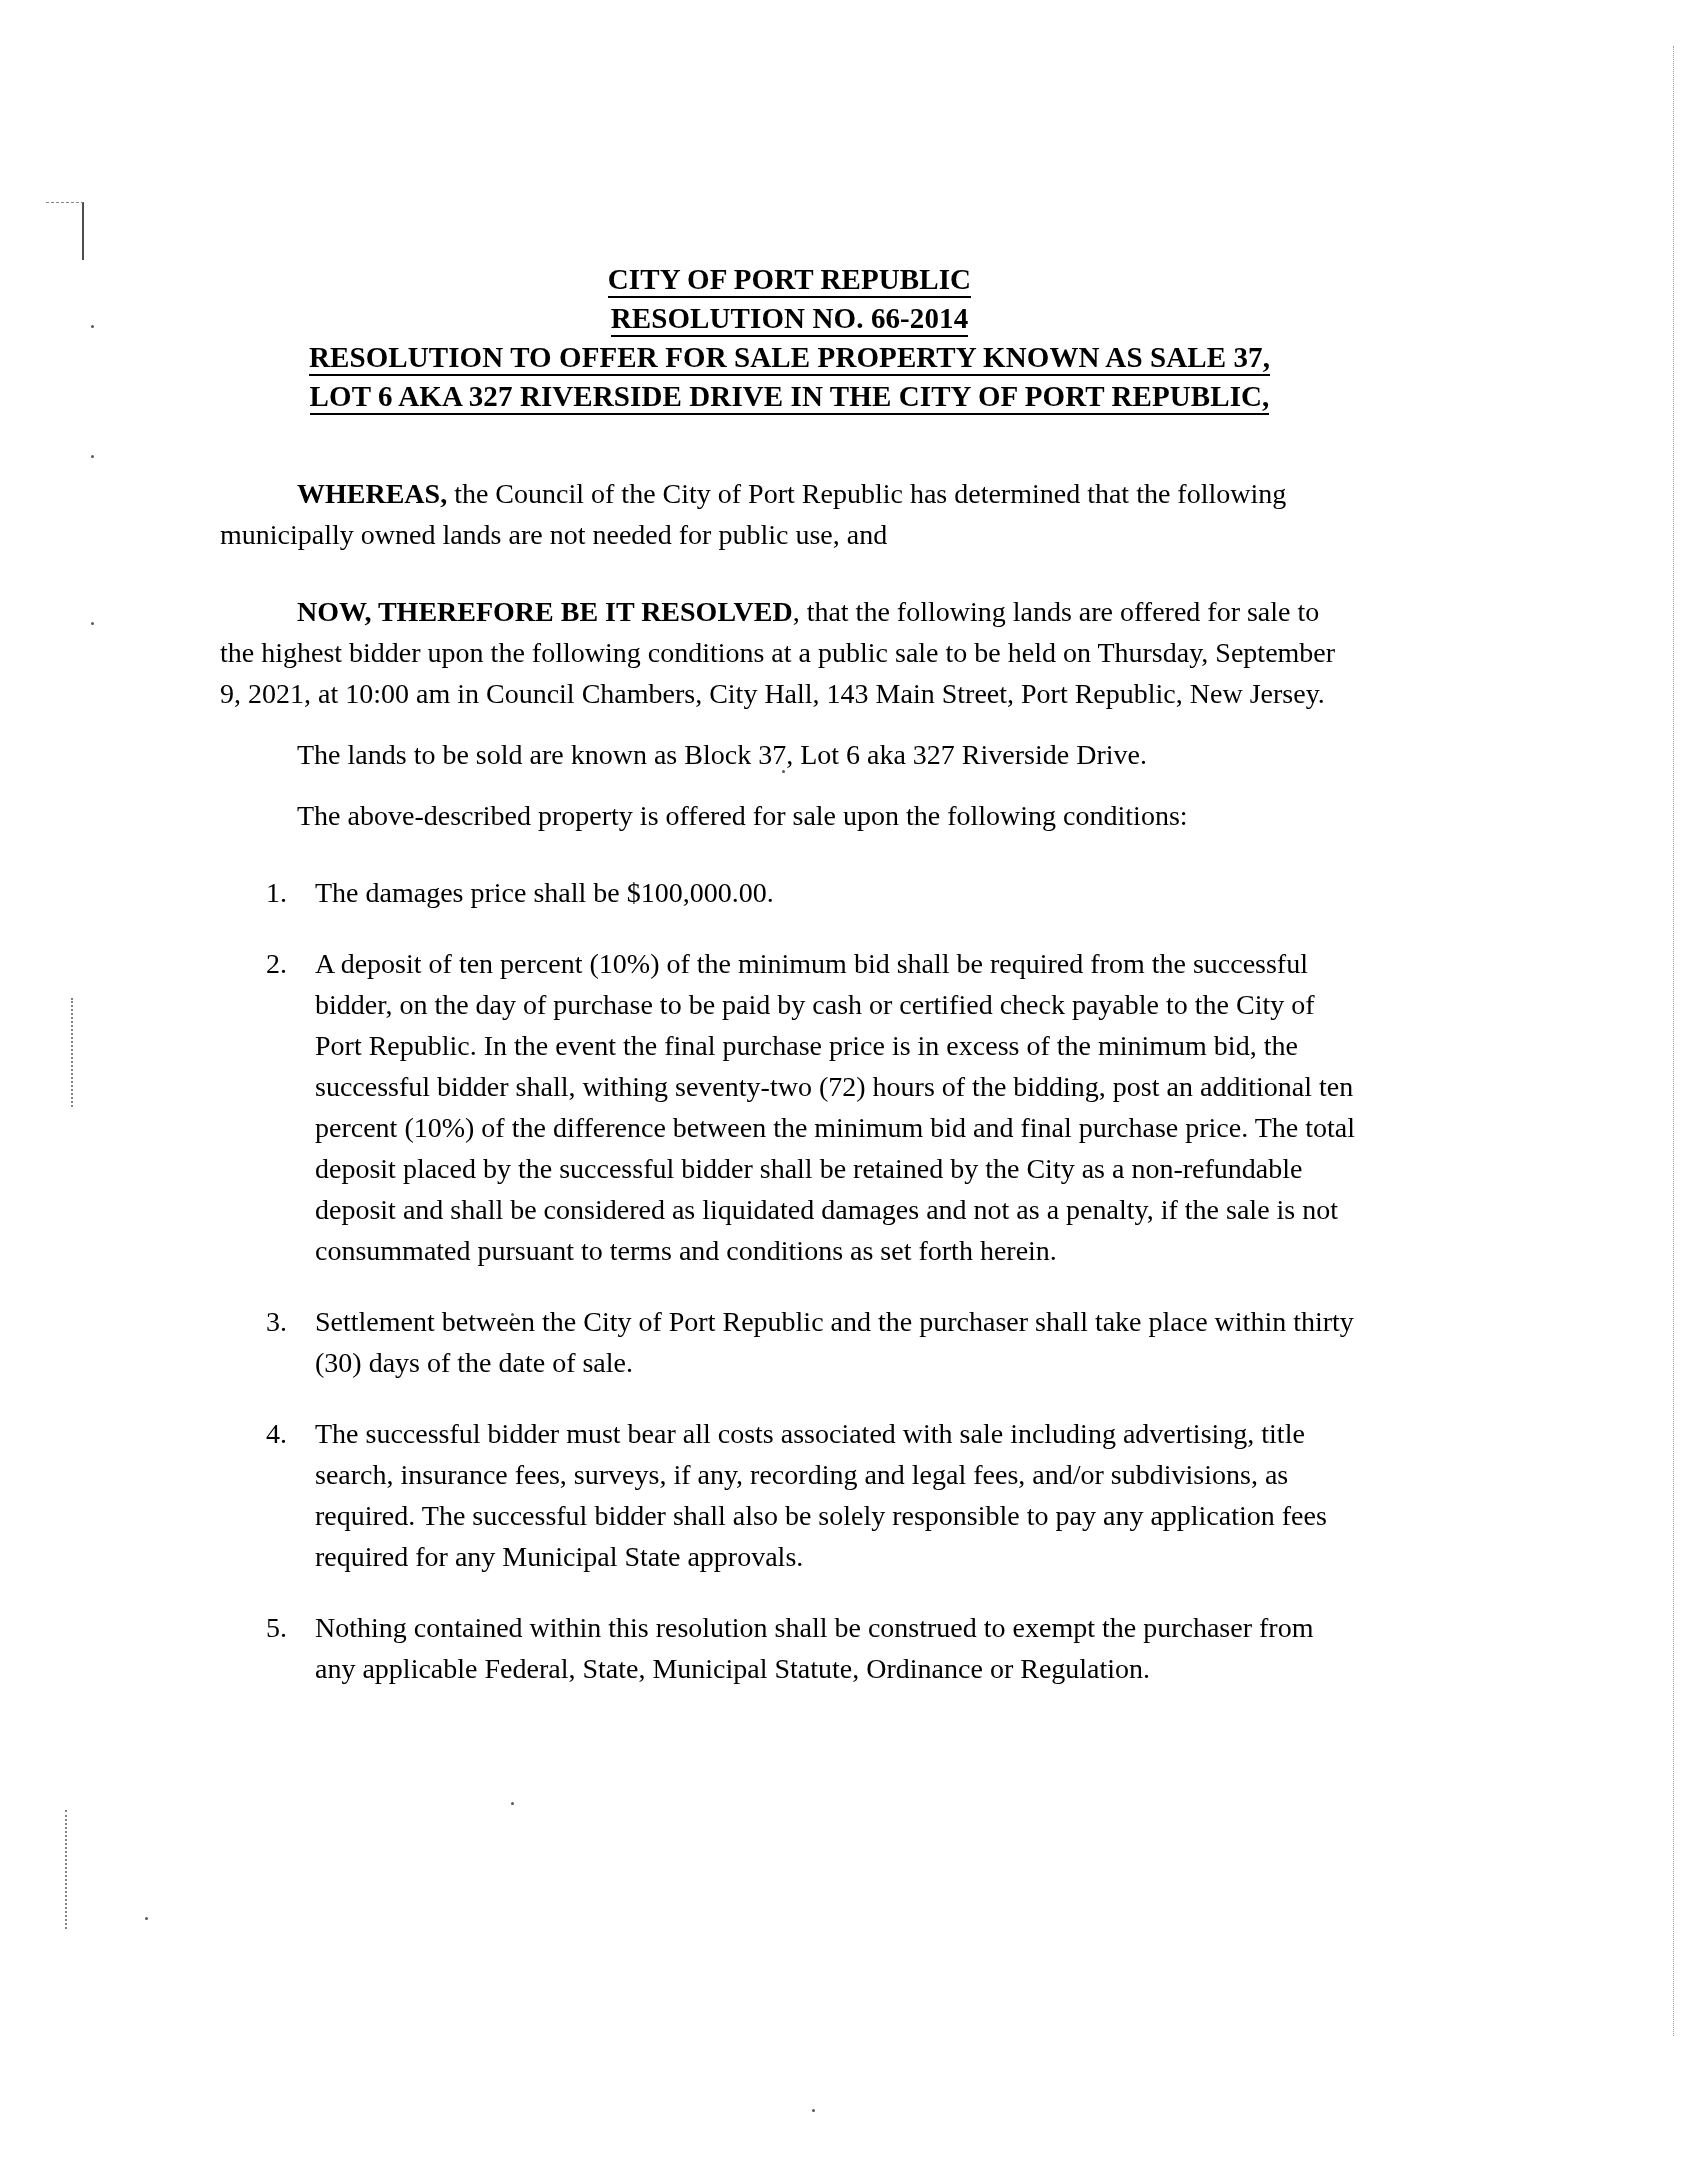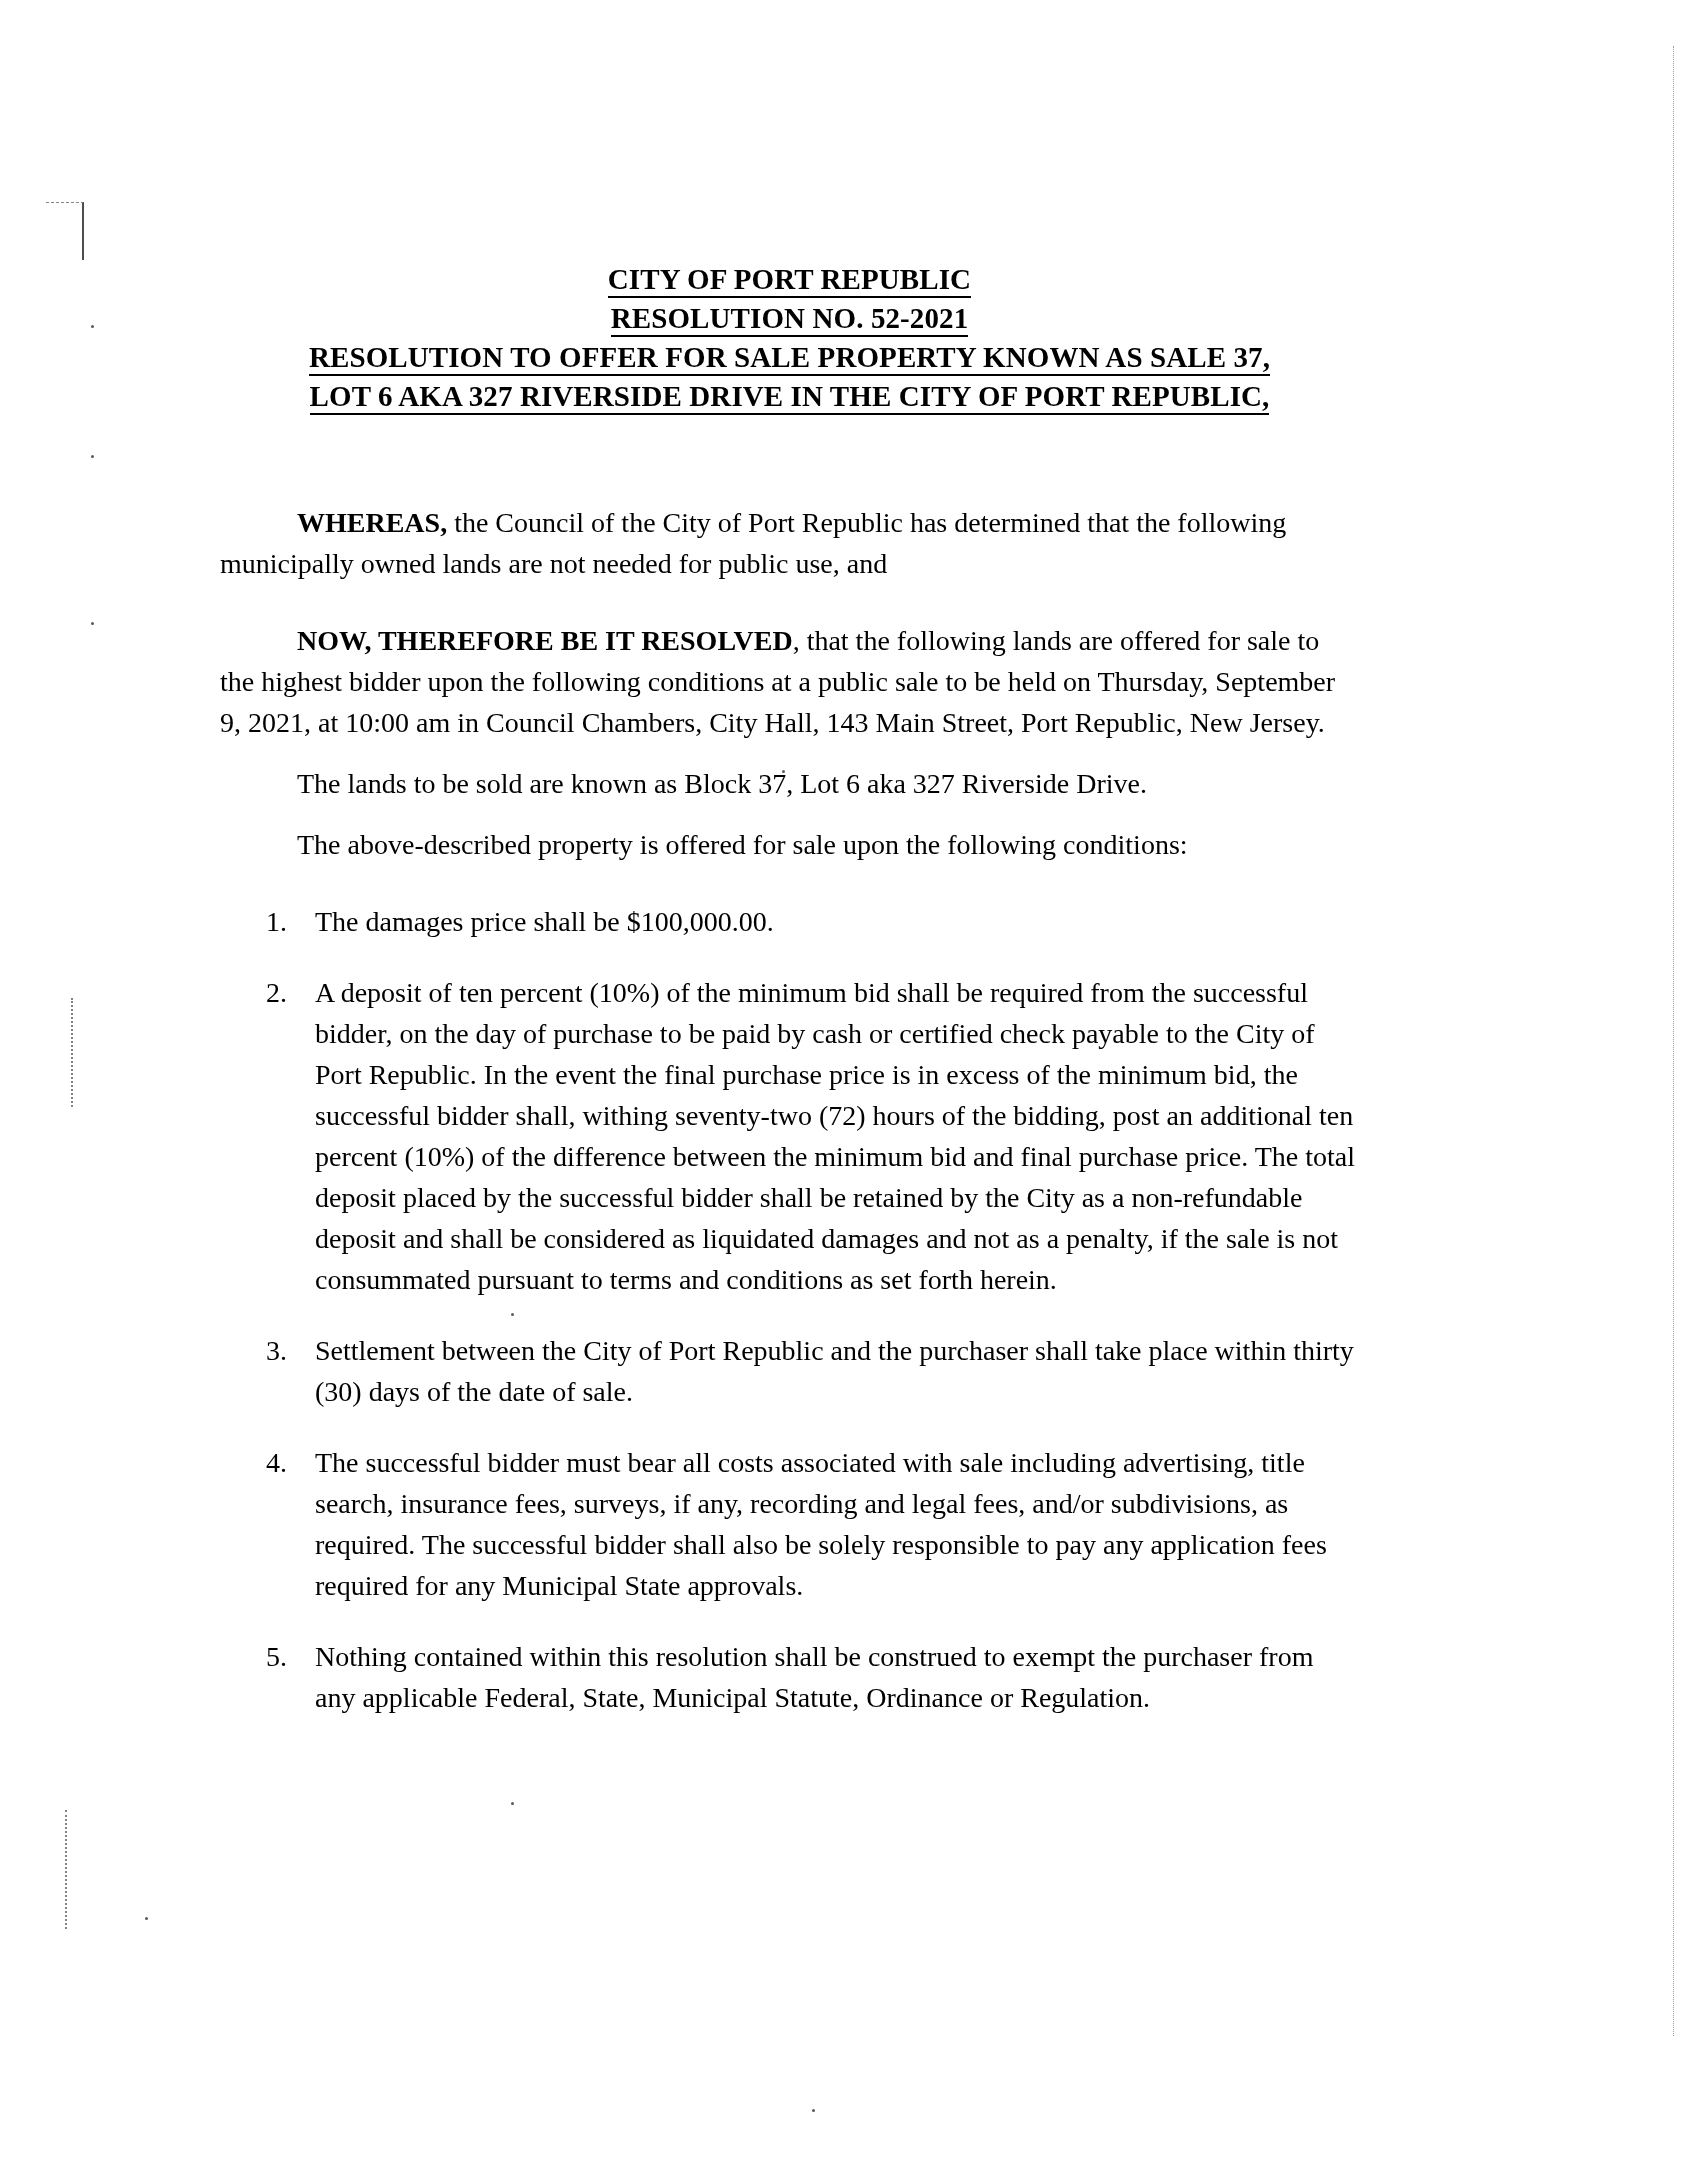--- a/index.html
+++ b/index.html
@@ -96,21 +96,21 @@
   }
 
   
   .para {
     font-size: 28px;
     line-height: 41px;
     text-align: left;
     text-indent: 77px;
     margin: 0;
   }
-  .para.gap-xl { margin-top: 86px; }
+  .para.gap-xl { margin-top: 57px; }
   .para.gap-l  { margin-top: 36px; }
   .para.gap-m  { margin-top: 20px; }
   .para b { font-weight: bold; }
 
   
   ol.conditions {
     margin: 36px 0 0 0;
     padding: 0;
     list-style: none;
     font-size: 28px;
@@ -148,21 +148,21 @@
   <div class="scan-speck" style="left:145px; top:1909px;"></div>
   <div class="scan-speck" style="left:812px; top:2101px;"></div>
   <div class="scan-speck" style="left:511px; top:1305px;"></div>
   <div class="scan-speck" style="left:511px; top:1794px;"></div>
   <div class="scan-speck" style="left:782px; top:762px;"></div>
 
   <div class="content">
 
     <div class="title-block">
       <div class="title-line"><span>CITY OF PORT REPUBLIC</span></div>
-      <div class="title-line"><span>RESOLUTION NO. 52-2021</span></div>
+      <div class="title-line"><span>RESOLUTION NO. 66-2014</span></div>
       <div class="title-line"><span>RESOLUTION TO OFFER FOR SALE PROPERTY KNOWN AS SALE 37,</span></div>
       <div class="title-line"><span>LOT 6 AKA 327 RIVERSIDE DRIVE IN THE CITY OF PORT REPUBLIC,</span></div>
     </div>
 
     <p class="para gap-xl"><b>WHEREAS,</b><span> the Council of the City of Port Republic has determined that the following municipally owned lands are not needed for public use, and</span></p>
 
     <p class="para gap-l"><b>NOW, THEREFORE BE IT RESOLVED</b><span>, that the following lands are offered for sale to the highest bidder upon the following conditions at a public sale to be held on Thursday, September 9, 2021, at 10:00 am in Council Chambers, City Hall, 143 Main Street, Port Republic, New Jersey.</span></p>
 
     <p class="para gap-m">The lands to be sold are known as Block 37, Lot 6 aka 327 Riverside Drive.</p>
 

